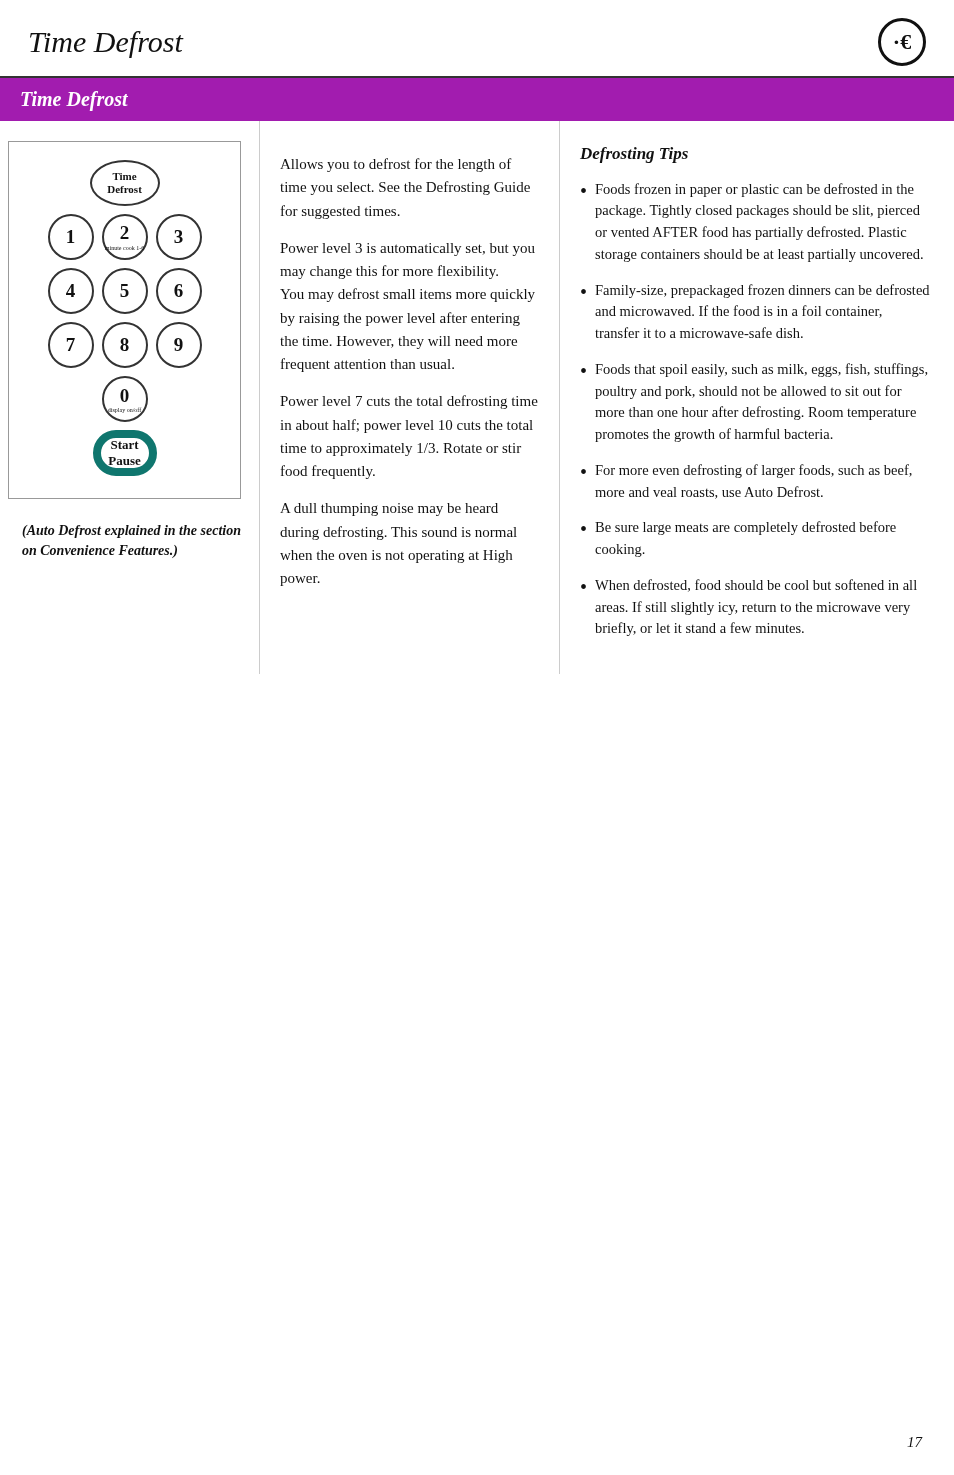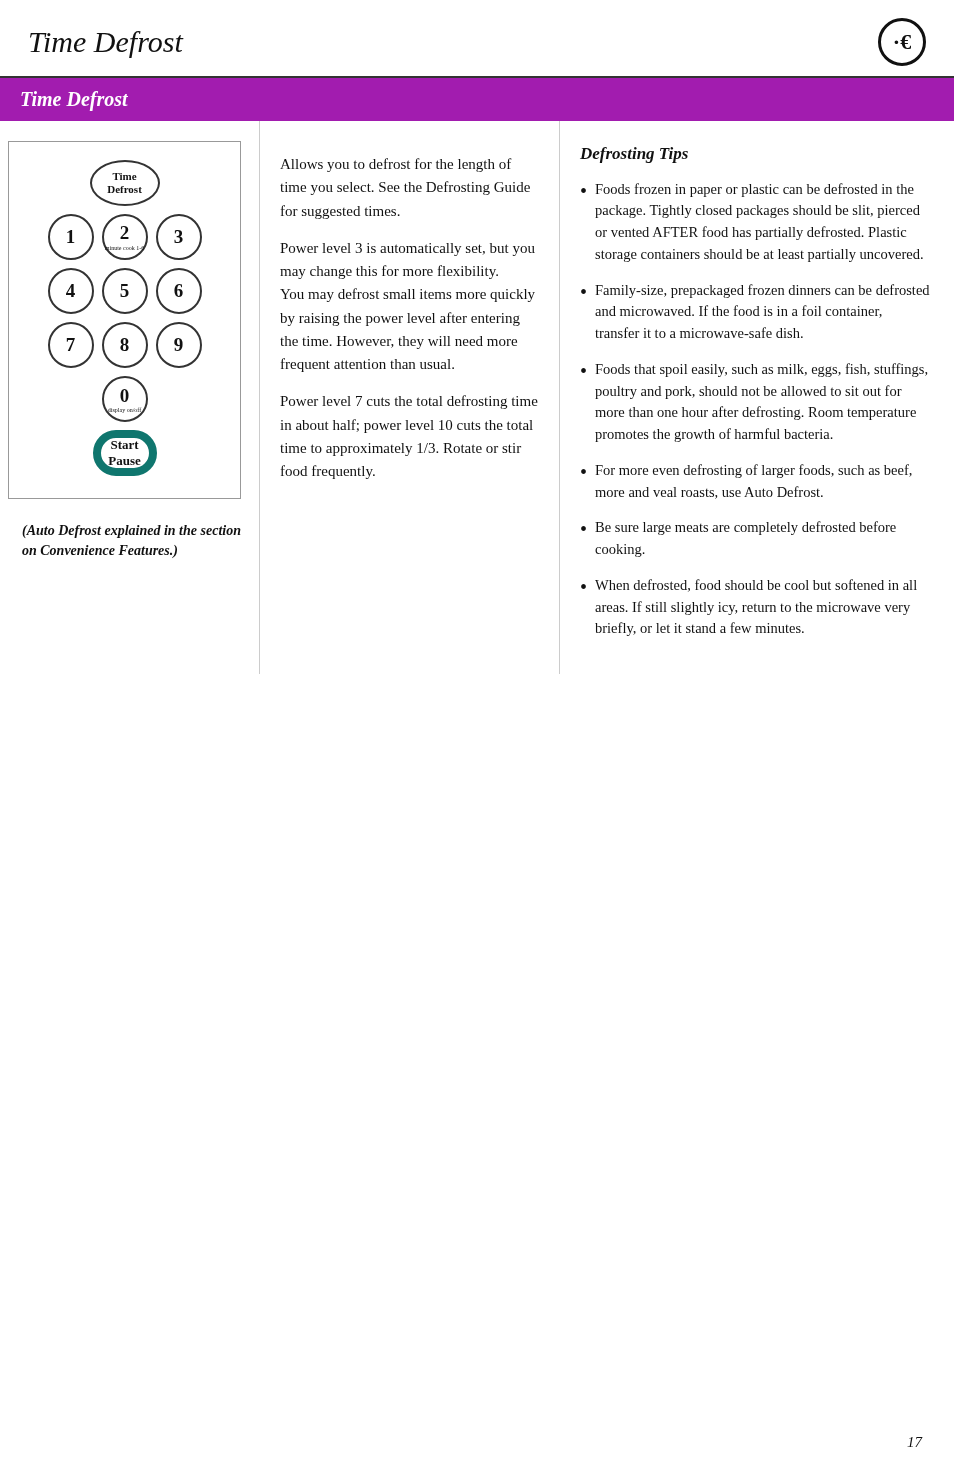--- a/index.html
+++ b/index.html
@@ -309,20 +309,21 @@
       </div>
     </div>
 
     <div class="step-note">(Auto Defrost explained in the section on Convenience Features.)</div>
   </div>
 
   <div class="mid-col">
     <p>Allows you to defrost for the length of time you select. See the Defrosting Guide for suggested times.</p>
     <p>Power level 3 is automatically set, but you may change this for more flexibility.<br>You may defrost small items more quickly by raising the power level after entering the time. However, they will need more frequent attention than usual.</p>
     <p>Power level 7 cuts the total defrosting time in about half; power level 10 cuts the total time to approximately 1/3. Rotate or stir food frequently.</p>
+    <p>A dull thumping noise may be heard during defrosting. This sound is normal when the oven is not operating at High power.</p>
   </div>
 
   <div class="right-col">
     <div class="defrost-tips-title">Defrosting Tips</div>
     <ul class="tips-list">
       <li>
         <span class="bullet">•</span>
         <span class="tip-text">Foods frozen in paper or plastic can be defrosted in the package. Tightly closed packages should be slit, pierced or vented AFTER food has partially defrosted. Plastic storage containers should be at least partially uncovered.</span>
       </li>
       <li>

